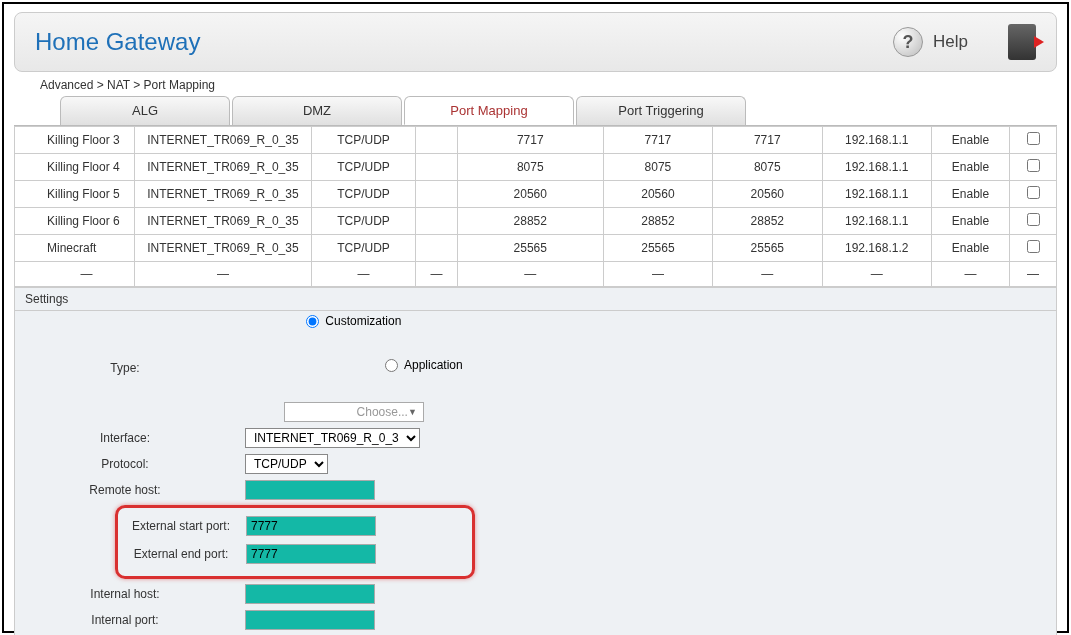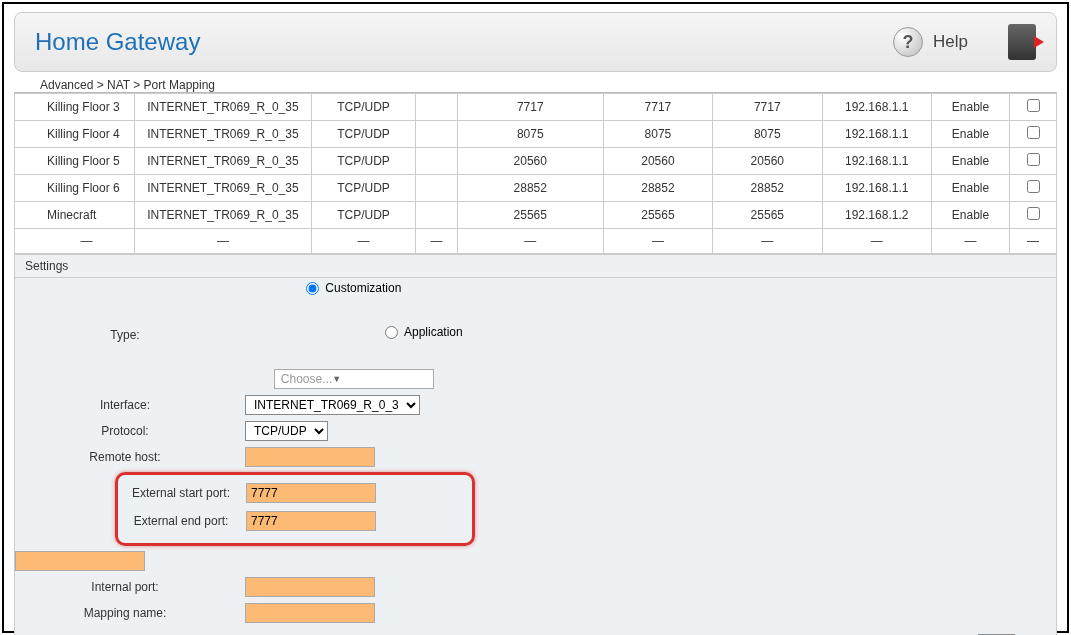--- a/index.html
+++ b/index.html
@@ -30,25 +30,25 @@
 .c7 { width: 105px; }
 .c8 { width: 105px; }
 .c9 { width: 75px; }
 .c10 { width: 45px; }
 .sep-row td { background: #0a5a9c; color: #fff; text-align: center; padding: 4px; font-size: 14px; }
 .settings-panel { background: #eef1f4; border: 1px solid #ccc; margin-top: 0; padding-bottom: 10px; }
 .settings-title { padding: 4px 10px; font-size: 12px; color: #333; border-bottom: 1px solid #ccc; }
 .form-row { display: flex; align-items: center; padding: 3px 0; }
 .form-label { width: 230px; text-align: center; padding-right: 10px; font-size: 12px; color: #333; }
 .form-field { display: flex; align-items: center; gap: 8px; }
-input[type=text] { border: 1px solid #aaa; padding: 2px 4px; height: 20px; font-size: 12px; width: 130px; background: #fdba74; }
+input[type=text] { border: 1px solid #aaa; padding: 2px 4px; height: 20px; font-size: 12px; width: 130px; background: #14b8a6; }
 select { border: 1px solid #888; padding: 1px 4px; height: 20px; font-size: 12px; background: #fff; }
 .radio-group { display: flex; align-items: center; gap: 30px; flex-direction: column; }
 .radio-item { display: flex; align-items: center; gap: 6px; }
-.choose-sel { color: #999; border: 1px solid #aaa; padding: 1px 6px; width: 160px; height: 20px; display: flex; align-items: center; justify-content: flex-start; background: #fff; }
+.choose-sel { color: #999; border: 1px solid #aaa; padding: 1px 6px; width: 140px; height: 20px; display: flex; align-items: center; justify-content: flex-end; background: #fff; }
 .chev { font-size: 9px; color: #666; }
 .highlight-box { border: 3px solid #d93030; border-radius: 10px; padding: 4px 8px 8px 8px; margin: 2px 0 2px 100px; width: 360px; box-shadow: 0 0 4px rgba(217,48,48,0.5); }
 .highlight-box .form-row { padding: 4px 0; }
 .highlight-box .form-label { width: 120px; }
 .submit-row { text-align: right; padding: 8px 40px 0 0; }
 .submit-btn { background: linear-gradient(to bottom,#f5f5f5,#ddd); border: 1px solid #888; padding: 3px 0; font-size: 12px; cursor: pointer; border-radius: 2px; }
 input[type=checkbox] { width: 13px; height: 13px; }
 input[type=radio] { width: 13px; height: 13px; }
 </style>
 </head>
@@ -59,20 +59,26 @@
     <div class="header-title">Home Gateway</div>
     <div class="header-right">
       <div class="help-icon">?</div>
       <div class="help-text">Help</div>
       <div class="logout-icon"></div>
     </div>
   </div>
 
   <div class="breadcrumb">Advanced &gt; NAT &gt; Port Mapping</div>
 
+  <div class="tabs">
+    <div class="tab">ALG</div>
+    <div class="tab">DMZ</div>
+    <div class="tab active">Port Mapping</div>
+    <div class="tab">Port Triggering</div>
+  </div>
 
   <div class="content">
     <div class="table-wrap">
       <table class="main">
         <tbody id="tbody">
             <tr>
               <td class="c1" style="text-align:left">Killing Floor 3</td>
               <td class="c2">INTERNET_TR069_R_0_35</td>
               <td class="c3">TCP/UDP</td>
               <td class="c4"></td>
@@ -202,20 +208,21 @@
         </div>
         <div class="form-row">
           <div class="form-label">External end port:</div>
           <div class="form-field">
               <input type="text" value="7777" style="">
             </div>
         </div>
       </div>
 
       <div class="form-row">
+        <div class="form-label">Internal host:</div>
         <div class="form-field">
             <input type="text" style="">
           </div>
       </div>
 
       <div class="form-row">
         <div class="form-label">Internal port:</div>
         <div class="form-field">
             <input type="text" style="">
           </div>

